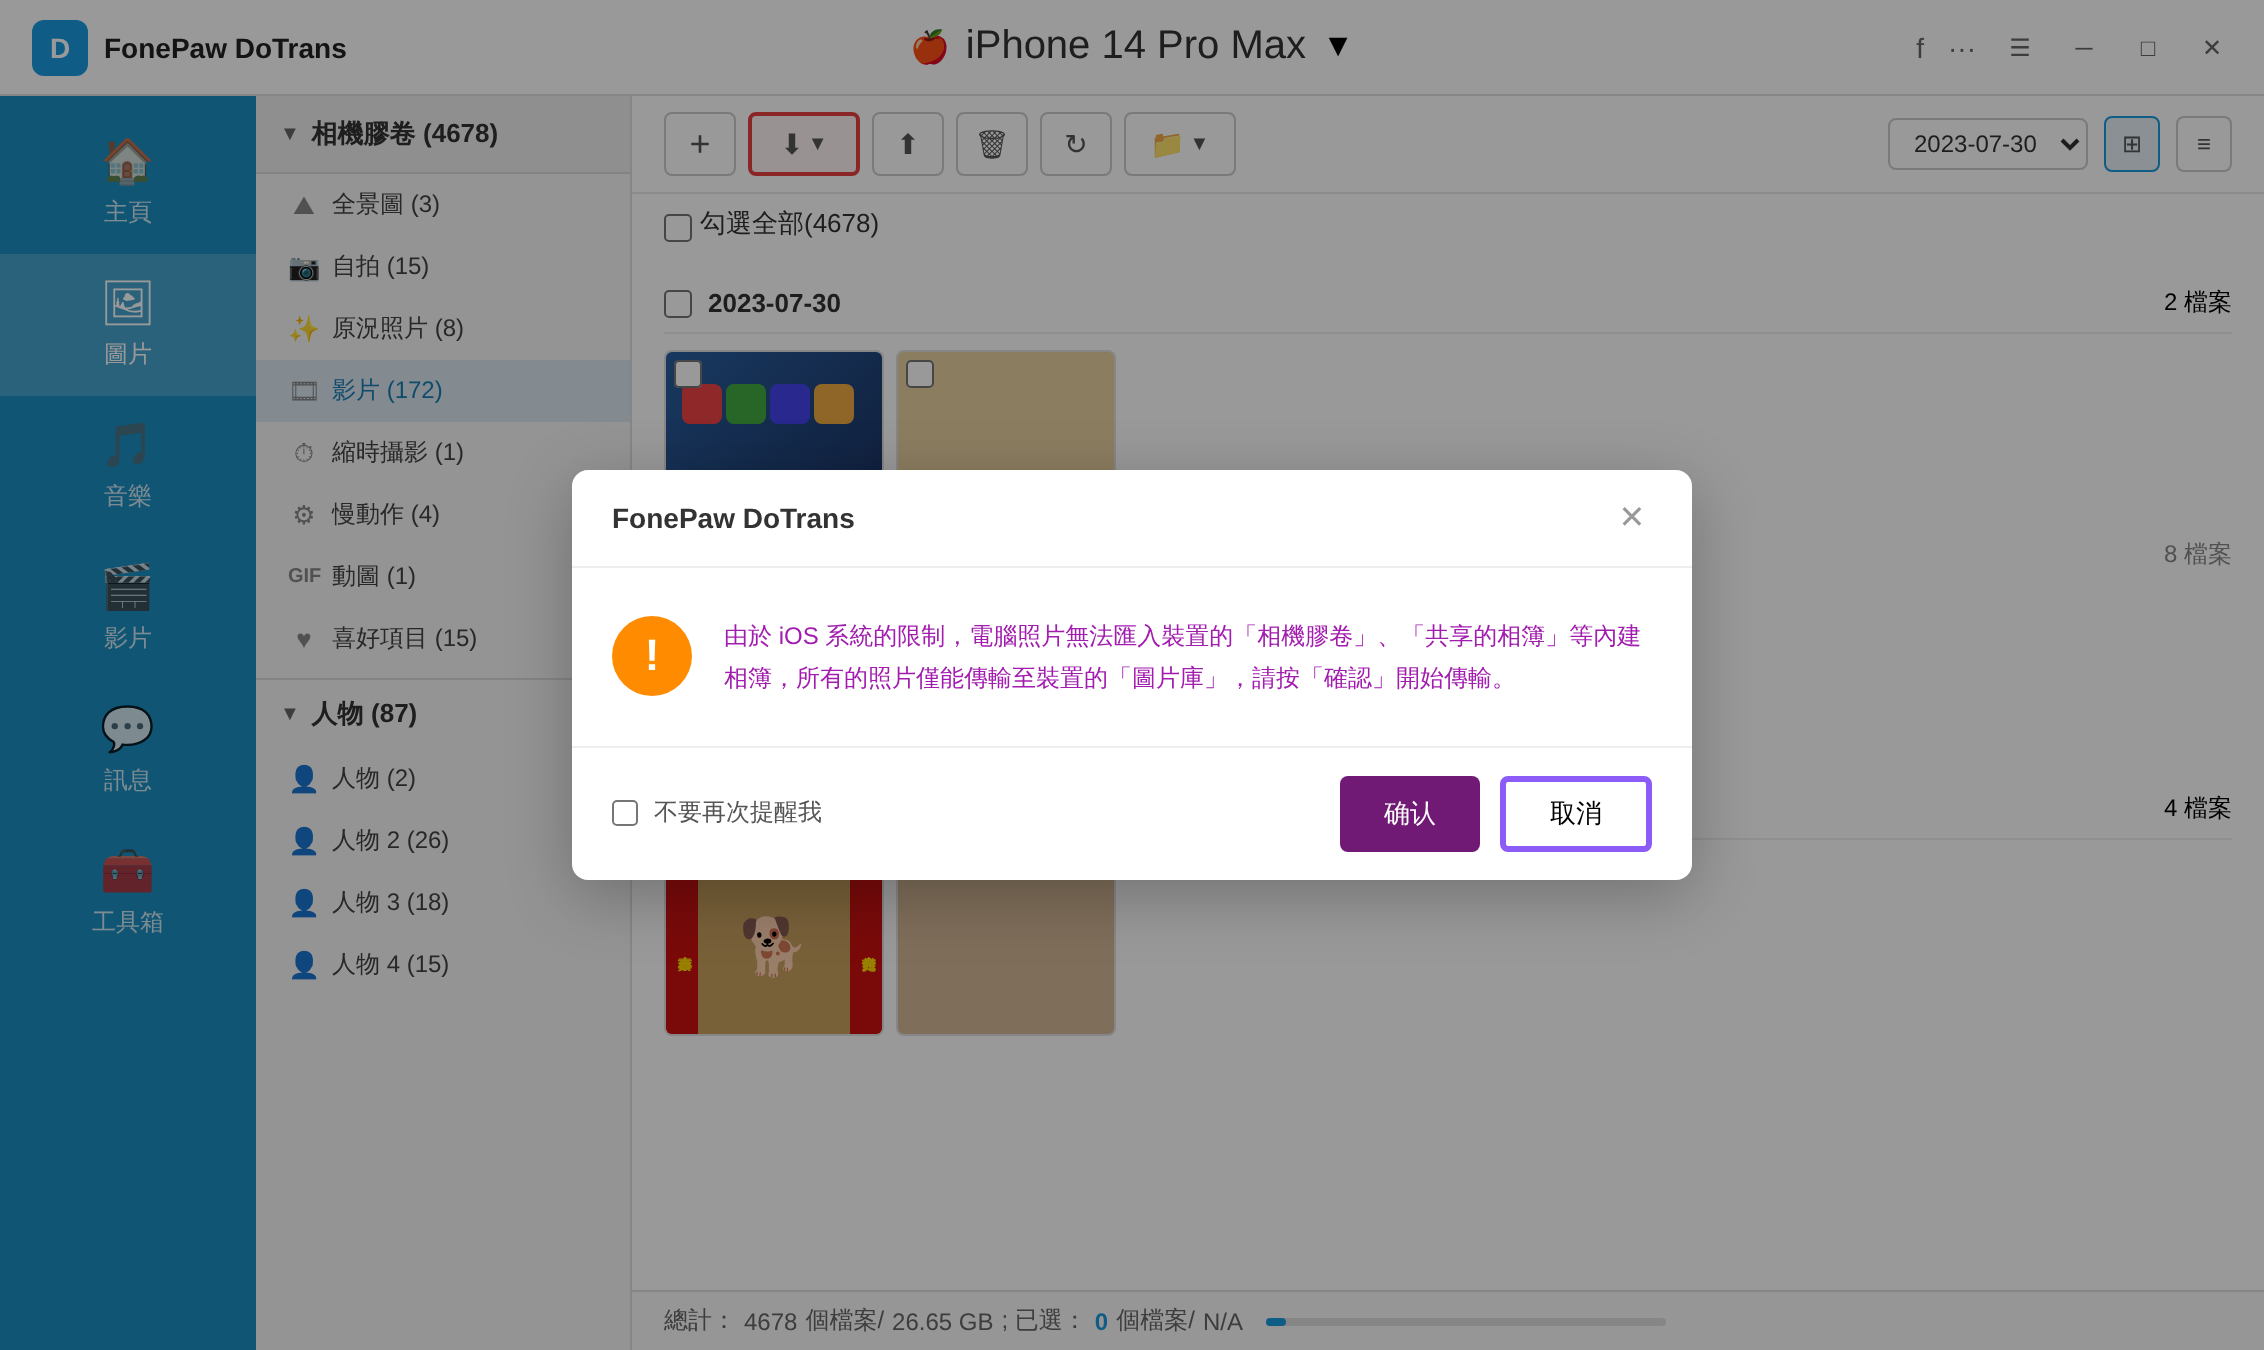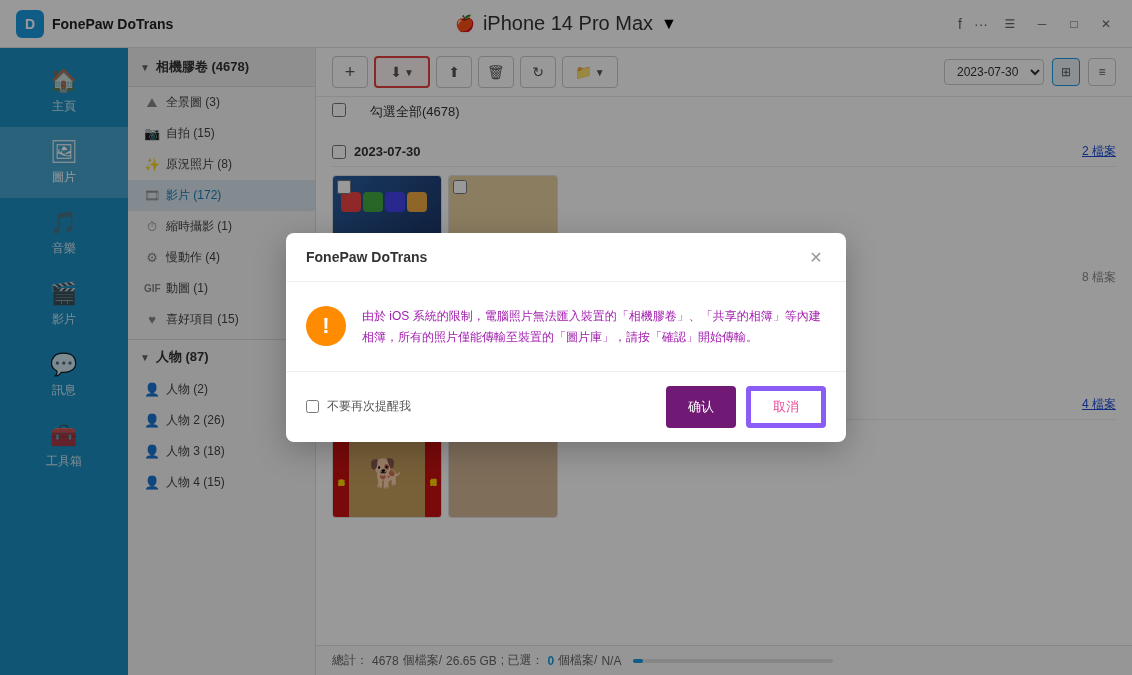--- a/index.html
+++ b/index.html
@@ -95,21 +95,21 @@
     
     .photos-content { flex: 1; overflow-y: auto; padding: 0 16px 16px; }
     .date-section { margin-top: 12px; }
     .date-header {
       display: flex; align-items: center; justify-content: space-between;
       padding: 6px 0; border-bottom: 1px solid #eee; margin-bottom: 8px;
     }
     .date-header-left { display: flex; align-items: center; gap: 8px; }
     .date-checkbox { width: 14px; height: 14px; cursor: pointer; }
     .date-label { font-size: 13px; font-weight: 600; color: #333; }
-    .file-count { font-size: 12px; color: #1d4ed8; text-decoration: underline; }
+    .file-count { font-size: 12px; color: #000000; }
     .photo-grid { display: flex; flex-wrap: wrap; gap: 6px; }
     .photo-item {
       width: 110px; height: 90px; border-radius: 4px; overflow: hidden;
       position: relative; cursor: pointer; border: 1px solid #e0e0e0;
     }
     .photo-checkbox {
       position: absolute; top: 4px; left: 4px; width: 14px; height: 14px;
     }
 
     
@@ -158,26 +158,26 @@
       padding: 14px 20px; border-top: 1px solid #eee;
     }
     .dont-remind { display: flex; align-items: center; gap: 8px; font-size: 12px; color: #555; cursor: pointer; }
     .dont-remind input { cursor: pointer; }
     .modal-actions { display: flex; gap: 10px; }
     .btn-confirm {
       background: #701a75; color: white; border: none; padding: 7px 22px;
       border-radius: 4px; cursor: pointer; font-size: 13px; font-weight: 500;
     }
     .btn-cancel {
-      background: #fff; color: #ec4899; border: 5px solid #8b5cf6; padding: 7px 22px;
+      background: #fff; color: #000000; border: 3px solid #8b5cf6; padding: 7px 22px;
       border-radius: 4px; cursor: pointer; font-size: 13px; text-align: center;
     }
 
     .select-all-row {
-      display: flex; align-items: flex-start; gap: 24px; padding: 6px 0 4px;
+      display: flex; align-items: flex-end; gap: 4px; padding: 6px 0 4px;
       font-size: 13px; color: #333;
     }
     .select-checkbox { width: 14px; height: 14px; cursor: pointer; }
   </style>
 </head>
 <body>
 
 <div style="position:relative; width:1132px; height:675px; overflow:hidden;">
 
   <div class="title-bar">

